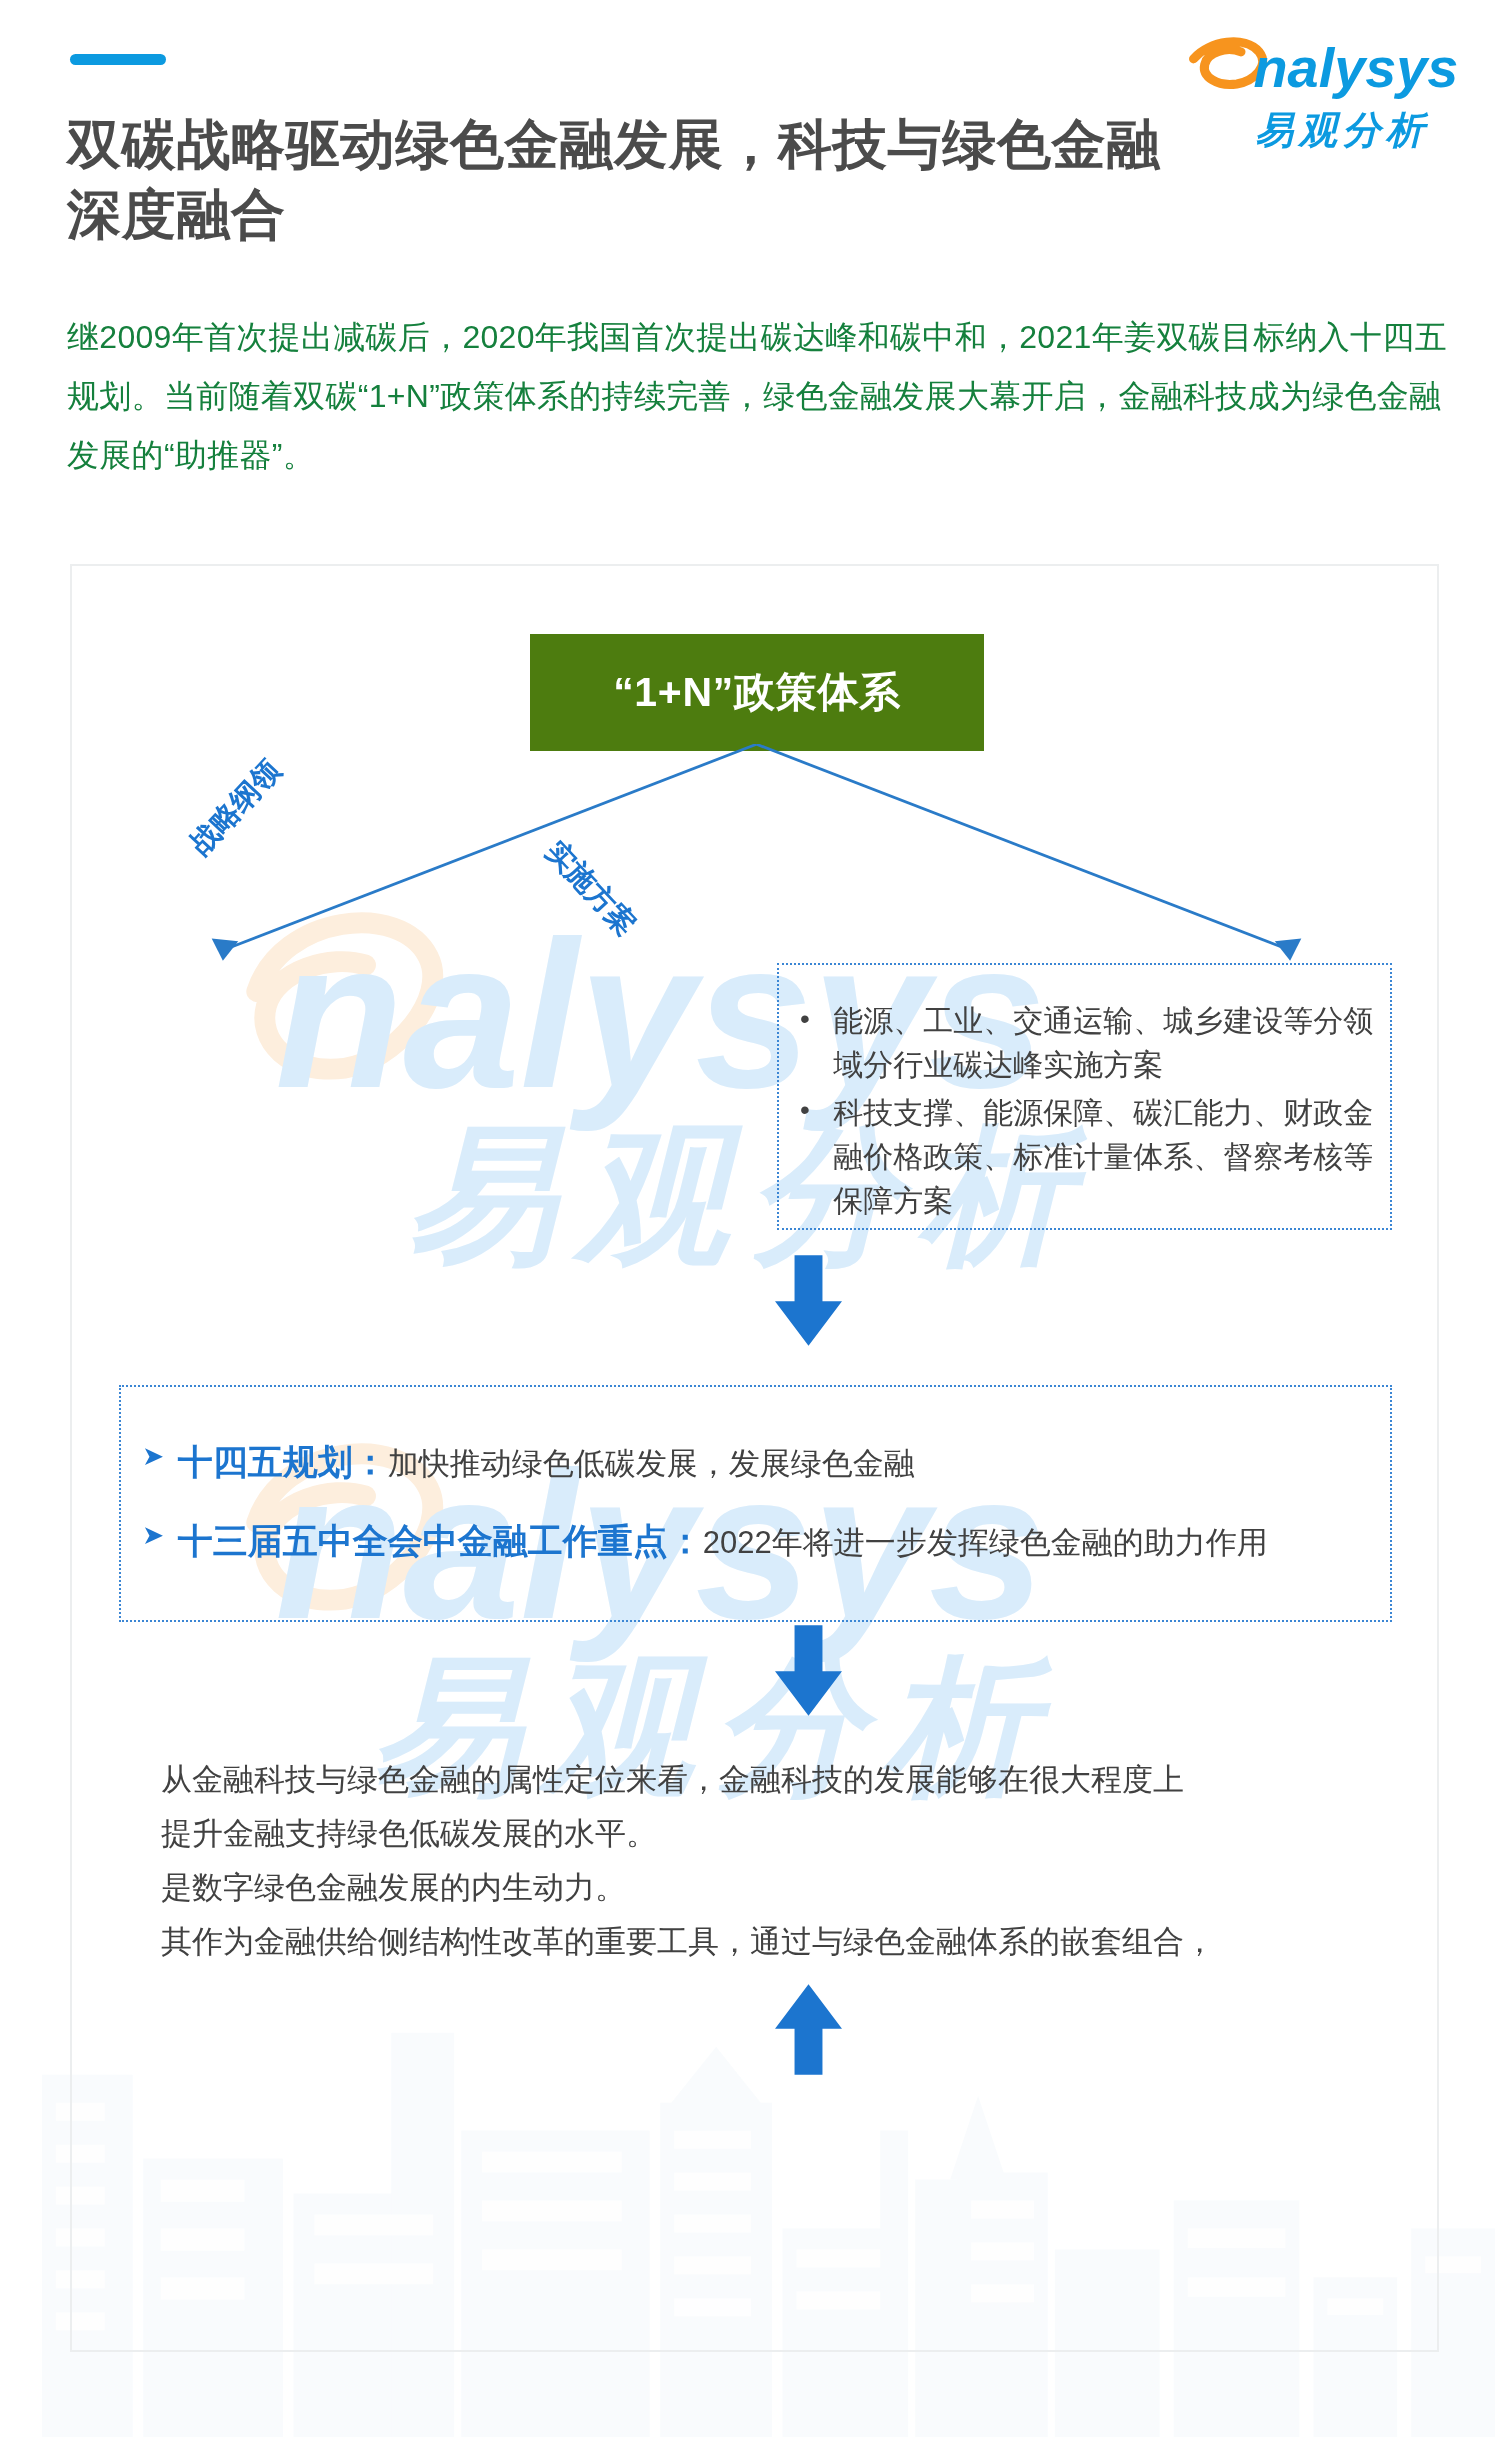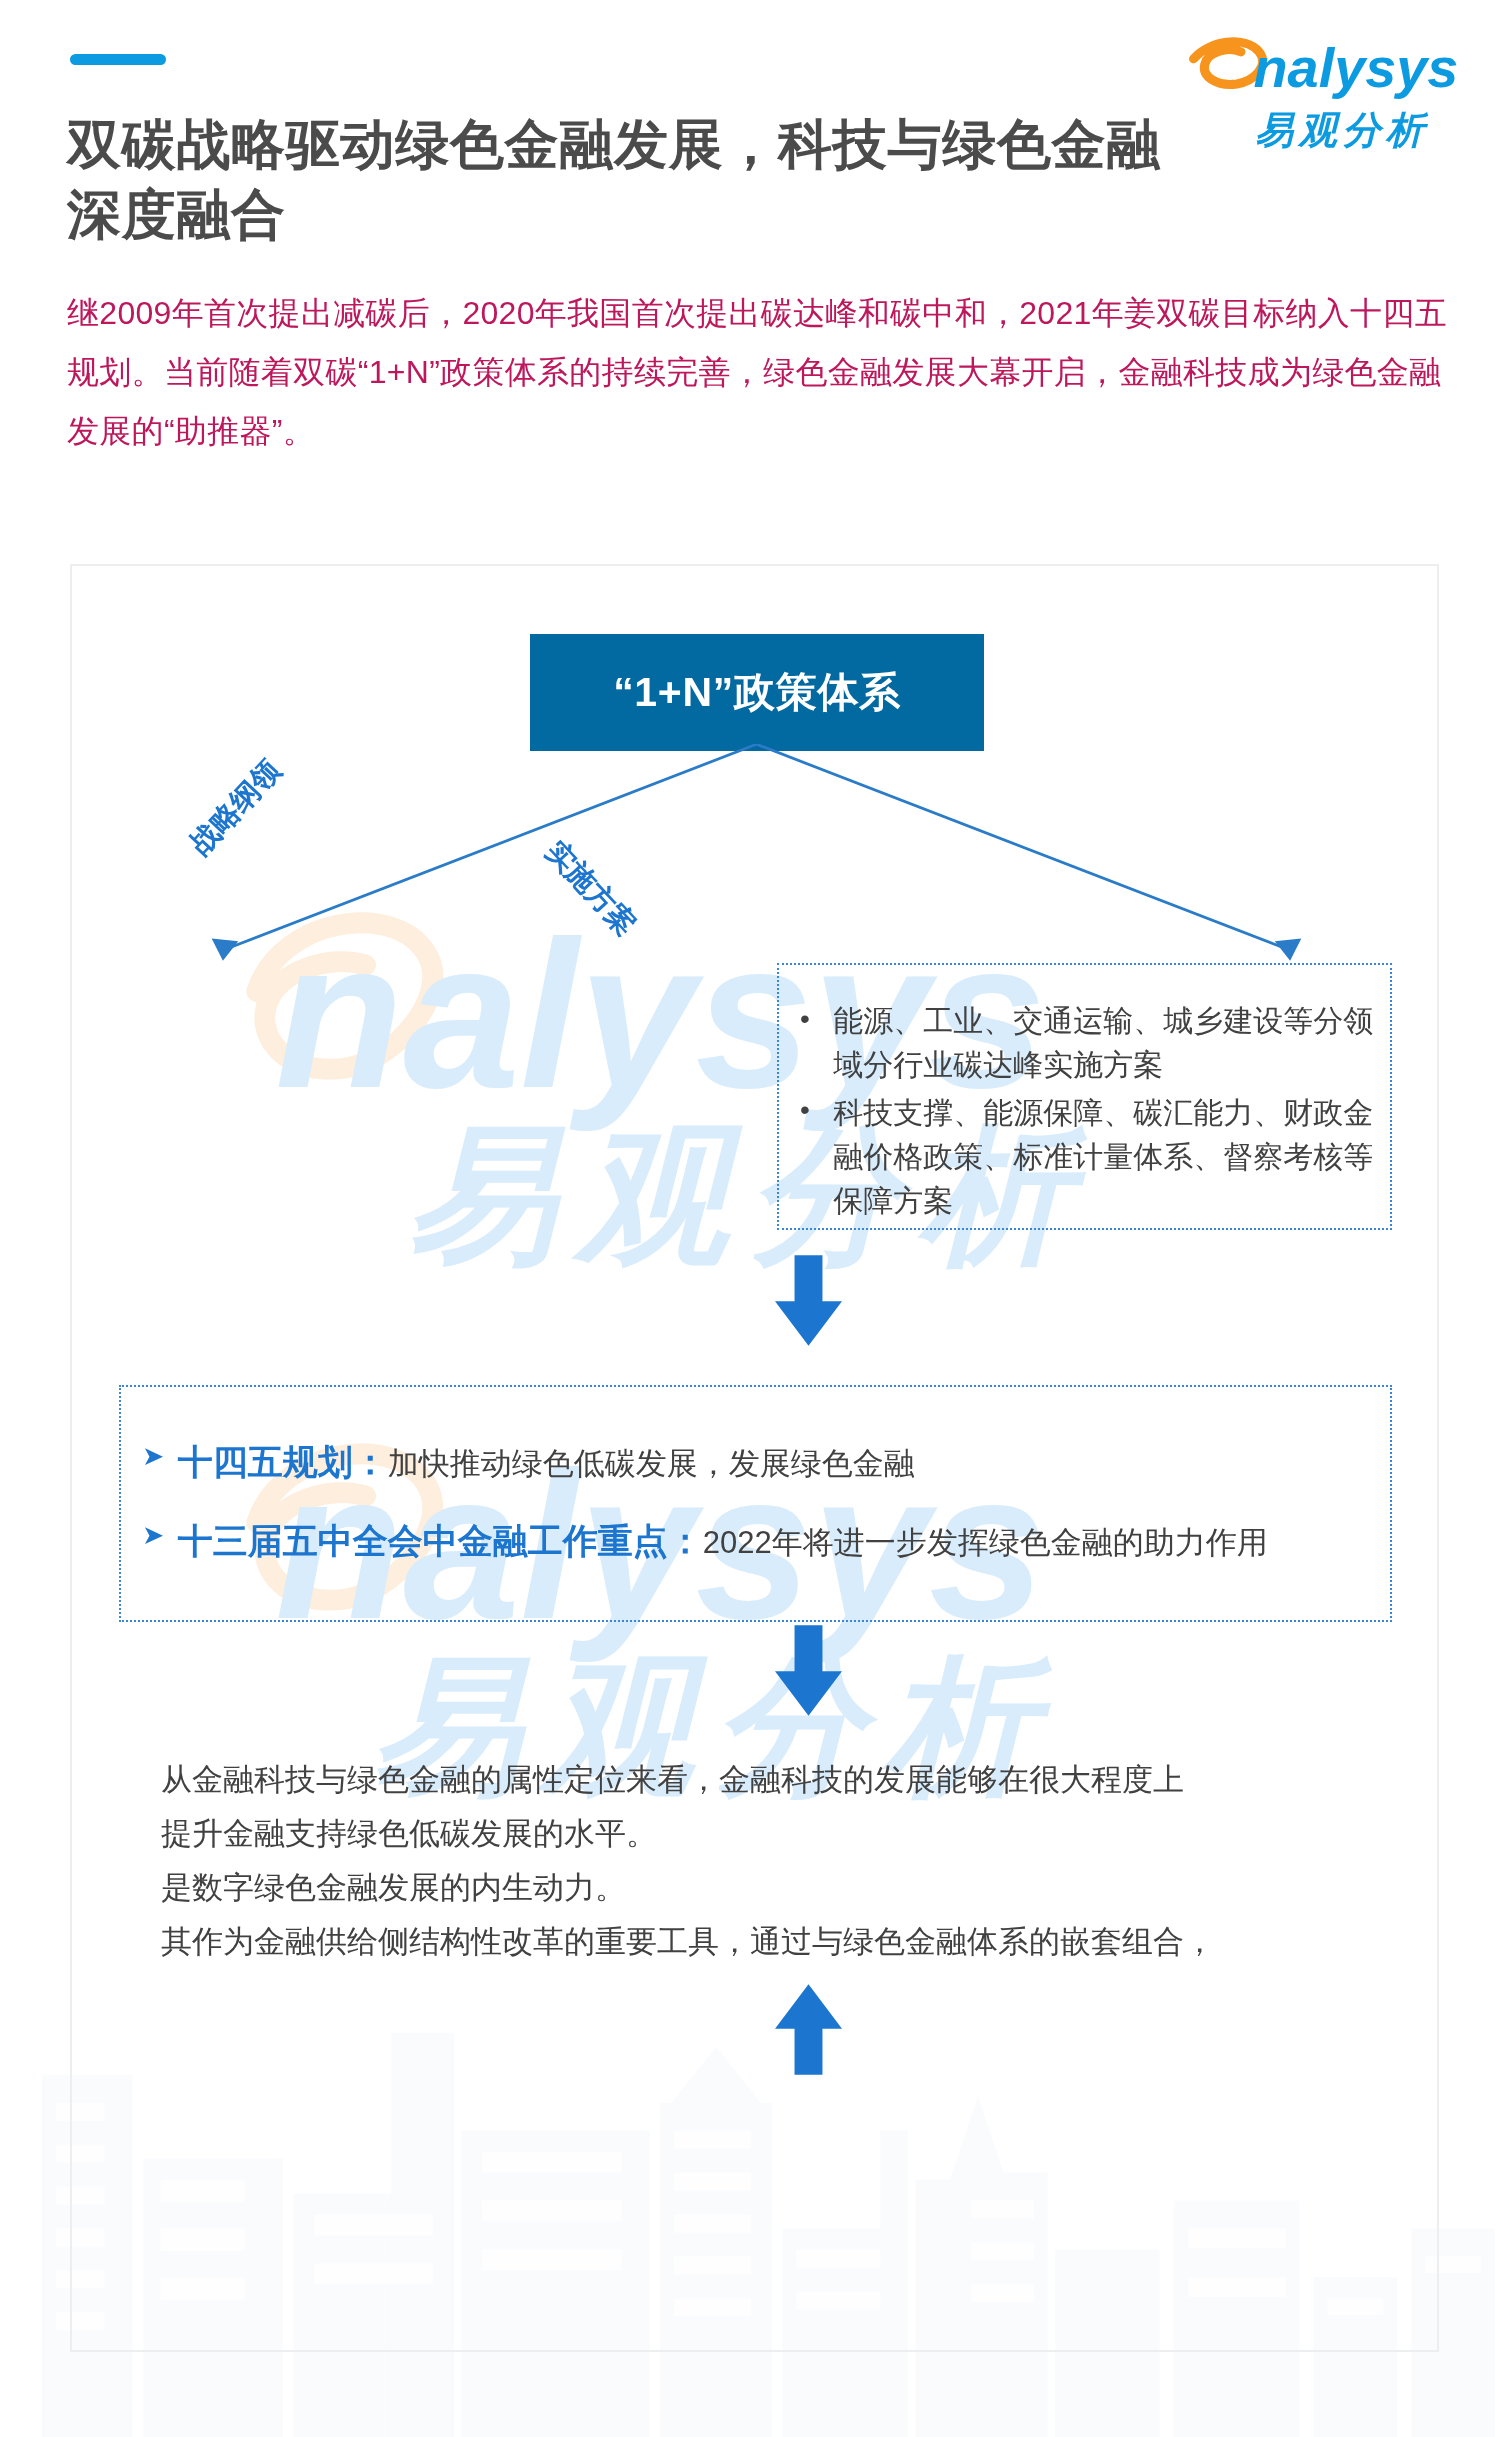--- a/index.html
+++ b/index.html
@@ -62,24 +62,24 @@
     font-weight: bold;
     font-style: italic;
     color: #0c9ae0;
     letter-spacing: 5.6px;
     white-space: nowrap;
   }
 
   
   .intro {
     position: absolute;
-    left: 67px; top: 284px;
+    left: 67px; top: 308px;
     width: 1390px;
     font-size: 32px;
-    color: #be185d;
+    color: #15803d;
     line-height: 1.85;
     letter-spacing: 0.3px;
     z-index: 3;
   }
 
   
   .card {
     position: absolute;
     left: 70px; top: 564px;
     width: 1369px; height: 1788px;
@@ -105,21 +105,21 @@
   .wm-2b { left: 300px; top: 1062px; font-size: 150px; letter-spacing: 21px; }
   .wm-swoosh { position: absolute; pointer-events: none; z-index: 1; }
 
   
   .flow { position: absolute; inset: 0; z-index: 2; }
 
   .node-top {
     position: absolute;
     left: 458px; top: 68px;
     width: 454px; height: 117px;
-    background: #0369a1;
+    background: #4d7c0f;
     display: flex; align-items: center; justify-content: center;
     color: #ffffff;
     font-size: 41px;
     font-weight: bold;
     letter-spacing: 0.7px;
   }
 
   .branch-svg { position: absolute; left: 0; top: 178px; width: 1369px; height: 217px; }
 
   .branch-label {

